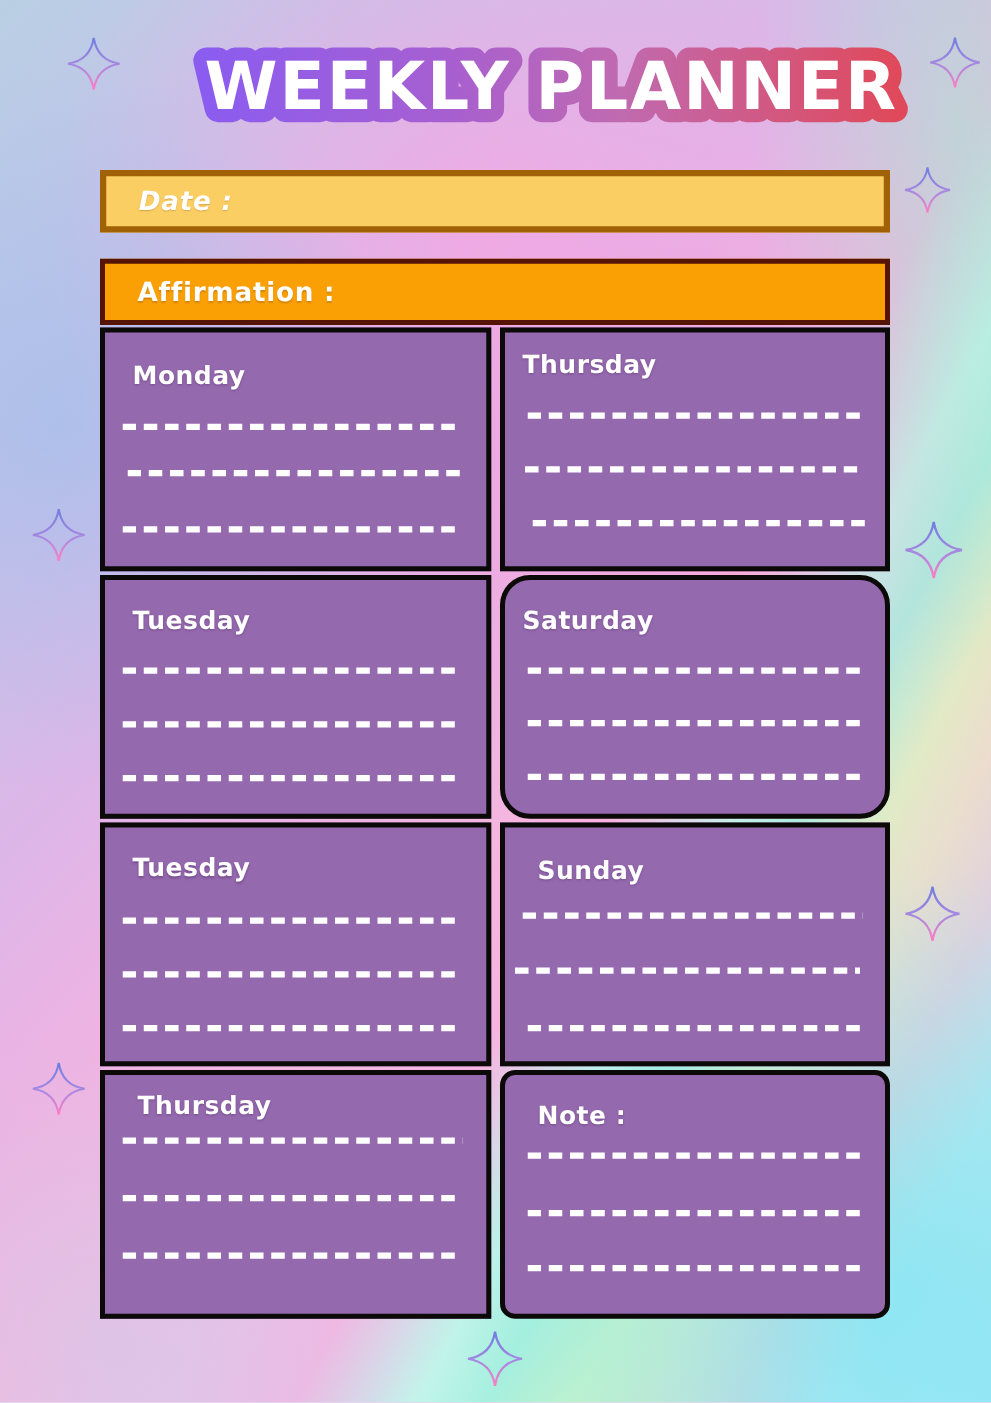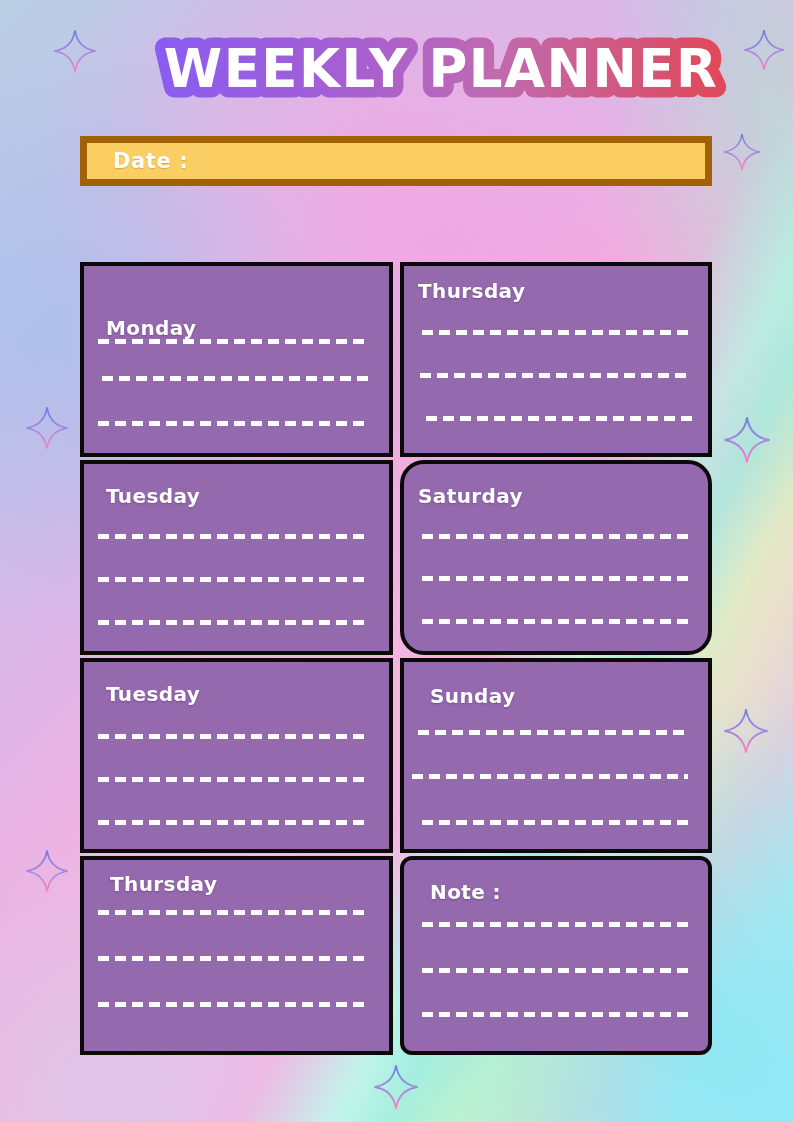--- a/index.html
+++ b/index.html
@@ -94,23 +94,24 @@
 
   
   .date-box {
     position: absolute;
     left: 80px;
     top: 136px;
     width: 632px;
     height: 50px;
     box-sizing: border-box;
     background: #fbce63;
-    border: 7px solid #a16207;
+    border: 5px solid #a16207;
     display: flex;
     align-items: center;
+    font-style: italic;
   }
   .affirm-box {
     position: absolute;
     left: 80px;
     top: 207px;
     width: 632px;
     height: 53px;
     box-sizing: border-box;
     background: #faa005;
     border: 4px solid #551405;
@@ -271,24 +272,27 @@
       </defs>
       <text id="title-text" x="300" y="53" text-anchor="middle" font-family="DejaVu Sans, sans-serif" font-size="53" font-weight="bold" letter-spacing="1.5" stroke="url(#titleStroke)" stroke-width="21" stroke-linejoin="round" fill="none">WEEKLY PLANNER</text>
       <text id="title-text-fill" x="300" y="53" text-anchor="middle" font-family="DejaVu Sans, sans-serif" font-size="53" font-weight="bold" letter-spacing="1.5" fill="#ffffff">WEEKLY PLANNER</text>
     </svg>
   </div>
 
   <div class="date-box">
     <span class="field-label">Date :</span>
   </div>
 
+  <div class="affirm-box">
+    <span class="field-label">Affirmation :</span>
+  </div>
 
   <div class="grid" id="grid">
       <div class="cell" style="left: 0px; top: 0px; width: 313px; height: 195px;">
-        <div class="cell-label" style="left: 22px; top: 22px; margin-top: 28px;">Monday</div>
+        <div class="cell-label" style="left: 22px; top: 22px;">Monday</div>
         <div class="dash-line" style="left: 14px; top: 73px; width: 269px;"></div>
         <div class="dash-line" style="left: 18px; top: 110px; width: 267px;"></div>
         <div class="dash-line" style="left: 14px; top: 155px; width: 269px;"></div>
       </div>
       <div class="cell" style="left: 320px; top: 0px; width: 312px; height: 195px;">
         <div class="cell-label" style="left: 14px; top: 13px;">Thursday</div>
         <div class="dash-line" style="left: 18px; top: 64px; width: 270px;"></div>
         <div class="dash-line" style="left: 16px; top: 107px; width: 266px;"></div>
         <div class="dash-line" style="left: 22px; top: 150px; width: 270px;"></div>
       </div>

